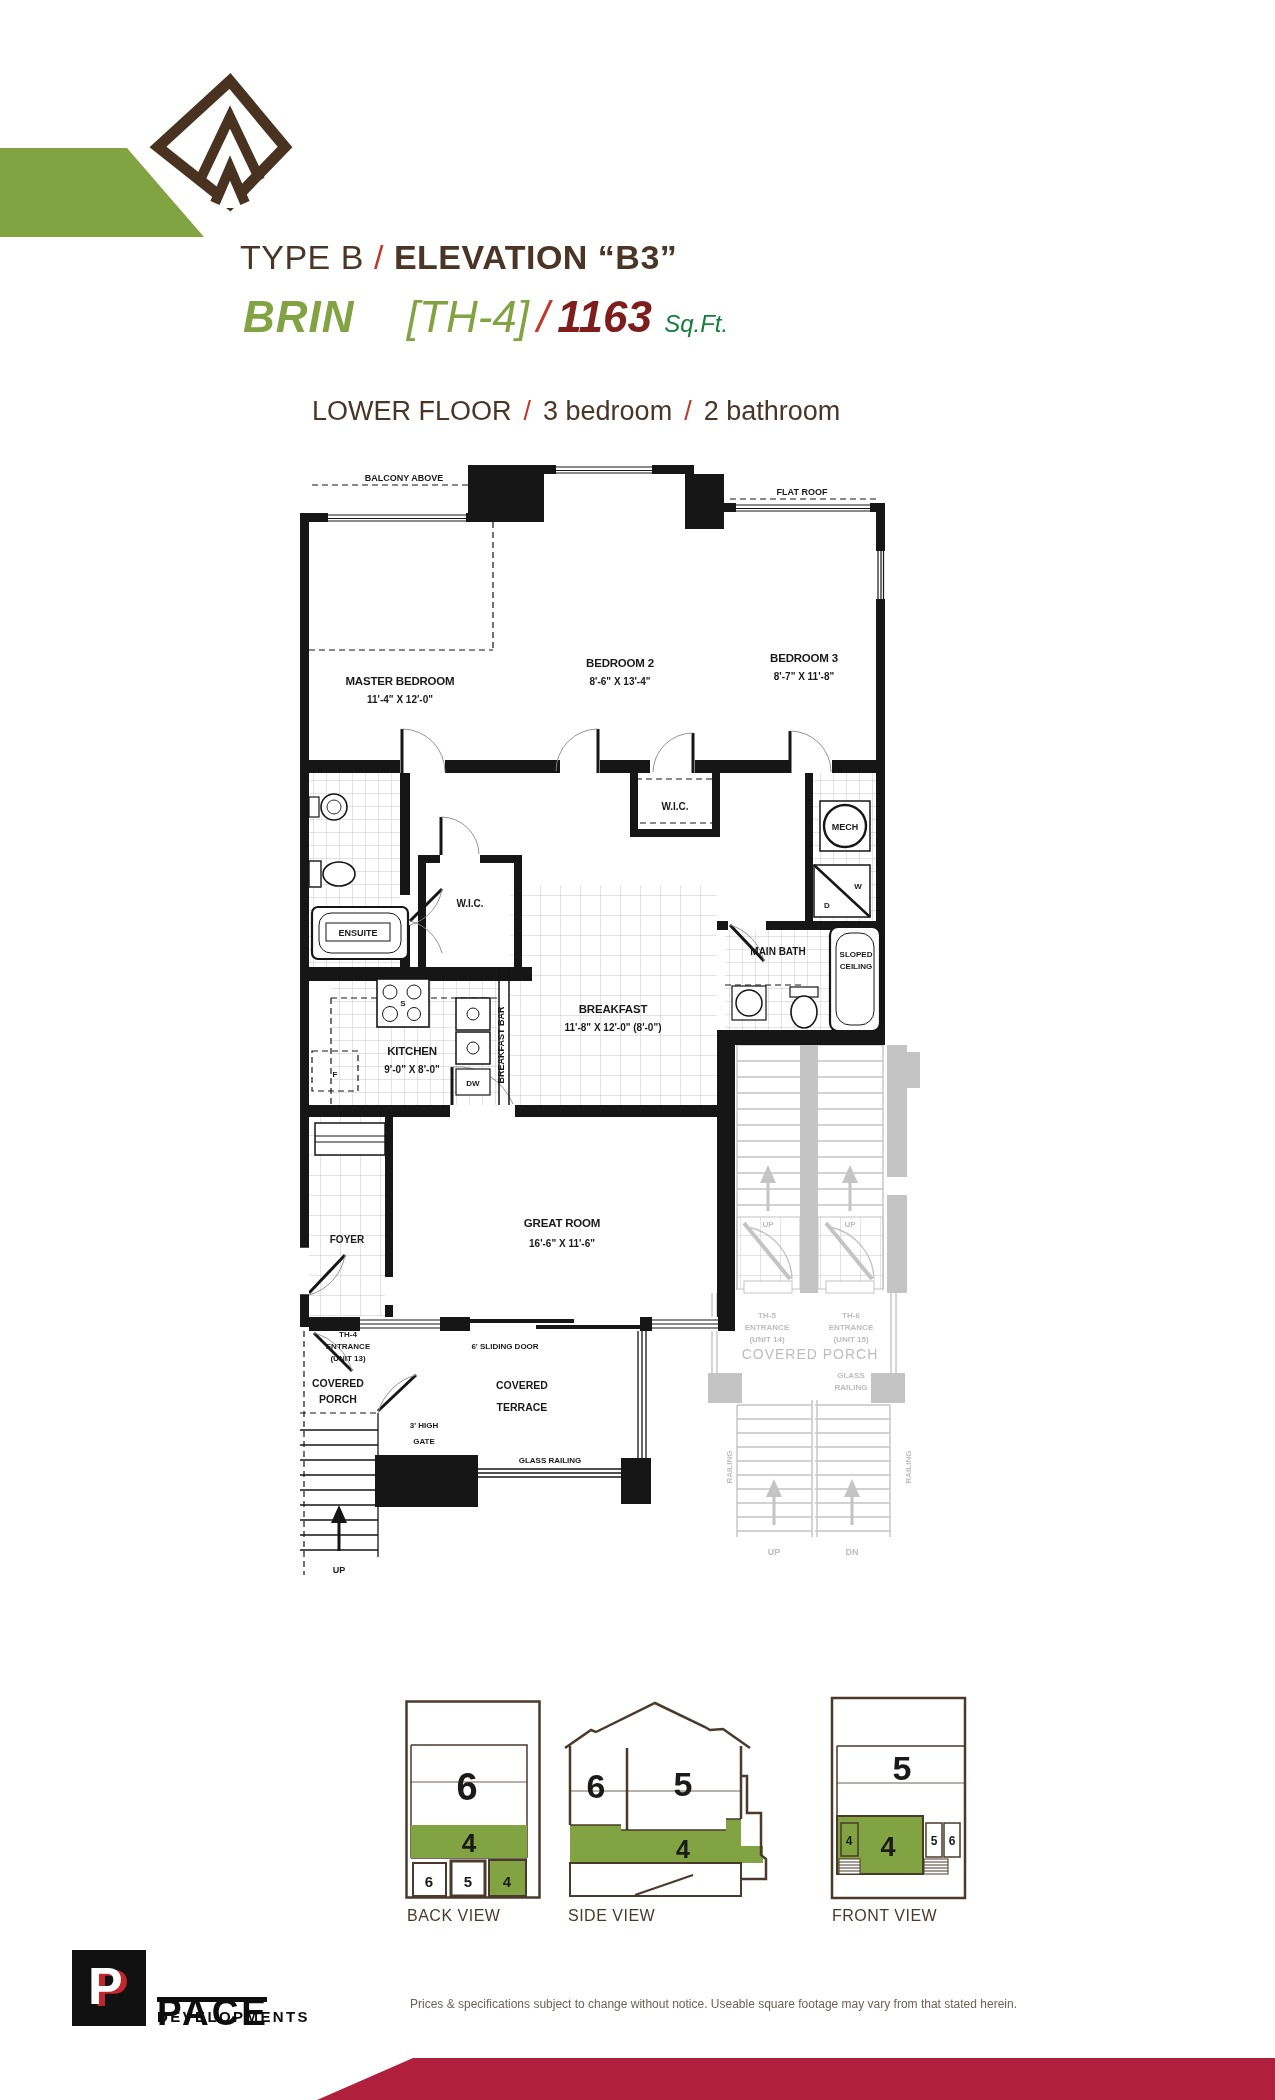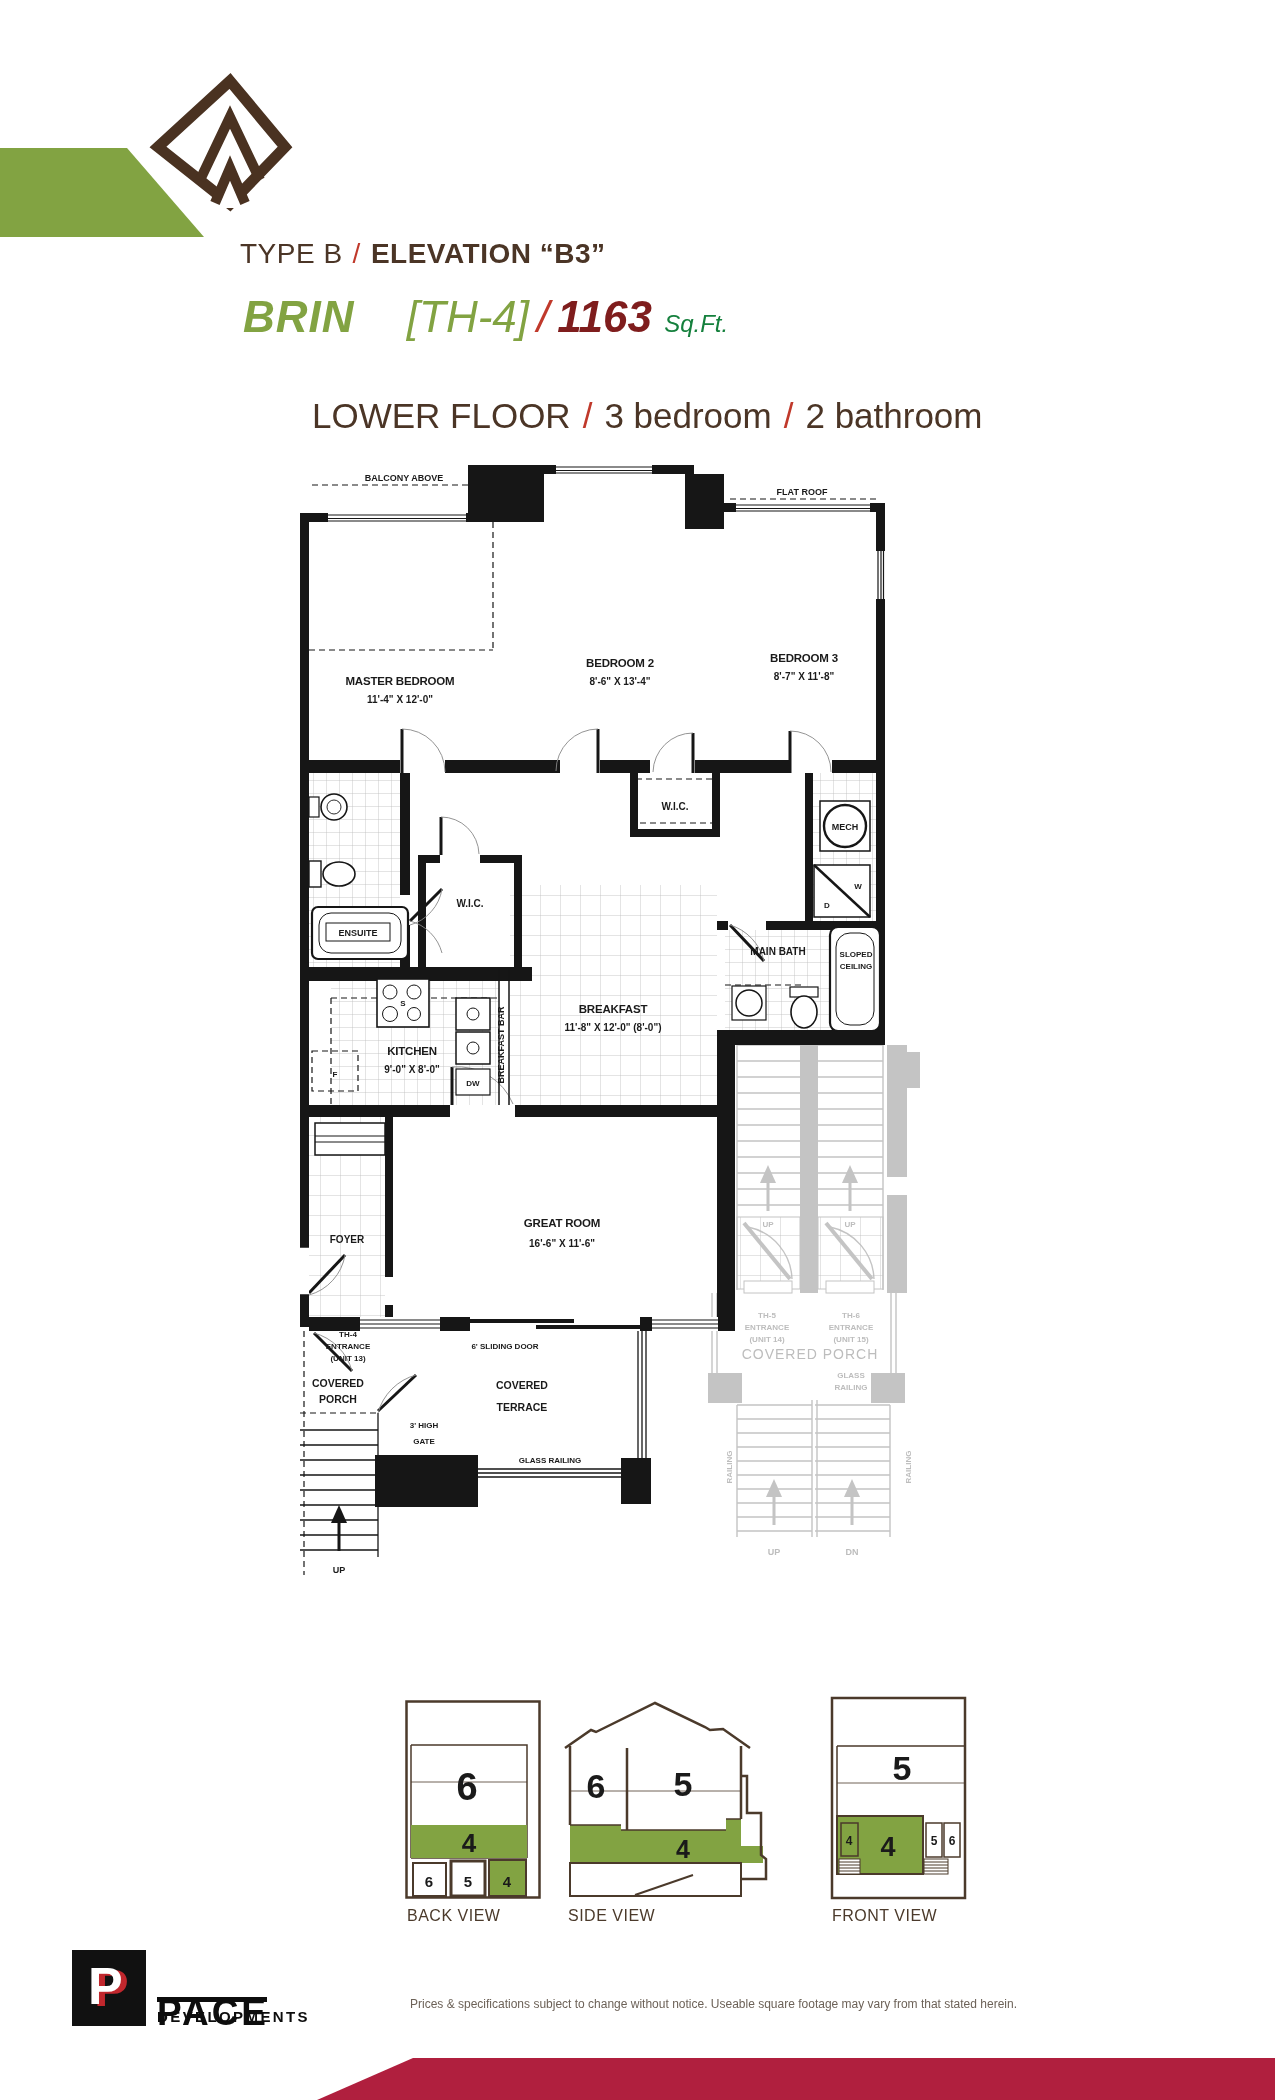--- a/index.html
+++ b/index.html
@@ -1,30 +1,30 @@
 <!DOCTYPE html>
 <html><head>
 <meta charset="utf-8">
 <style>
   html,body{margin:0;padding:0;background:#888;}
   .page{position:relative;width:1275px;height:2100px;background:#ffffff;overflow:hidden;
         font-family:"Liberation Sans",sans-serif;}
   .abs{position:absolute;}
   
-  .h-line1{position:absolute;left:240px;top:238px;font-size:28px;color:#4b3526;letter-spacing:.5px;white-space:nowrap;}
+  .h-line1{position:absolute;left:240px;top:238px;font-size:34px;color:#4b3526;letter-spacing:.5px;white-space:nowrap;}
   .h-line1 .lt{font-weight:400;}
   .h-line1 .sl{color:#c0392b;font-weight:300;padding:0 10px;}
   .h-line1 .bd{font-weight:800;}
   .h-line2{position:absolute;left:243px;top:292px;font-size:44px;font-style:italic;white-space:nowrap;}
   .h-line2 .brin{color:#82a342;font-weight:800;letter-spacing:1px;}
   .h-line2 .th{color:#82a342;font-weight:300;margin-left:40px;}
   .h-line2 .sl{color:#c0392b;font-weight:300;padding:0 8px;}
   .h-line2 .num{color:#7f1d1d;font-weight:800;}
   .h-line2 .sq{color:#15803d;font-weight:400;font-size:24px;}
-  .subtitle{position:absolute;left:312px;top:396px;font-size:35px;color:#4b3526;font-weight:300;white-space:nowrap;}
+  .subtitle{position:absolute;left:312px;top:396px;font-size:27px;color:#4b3526;font-weight:300;white-space:nowrap;}
   .subtitle .sl{color:#c0392b;padding:0 12px;}
   
   svg text{font-family:"Liberation Sans",sans-serif;fill:#1a1a1a;text-anchor:middle;}
   text.t1{font-size:11.5px;font-weight:bold;letter-spacing:-.2px;}
   text.t2{font-size:10px;font-weight:bold;}
   text.t3{font-size:9px;font-weight:bold;}
   text.t3b{font-size:10.5px;font-weight:bold;}
   text.t4{font-size:8px;font-weight:bold;}
   g.nbr text{fill:#bdbdbd;}
   

